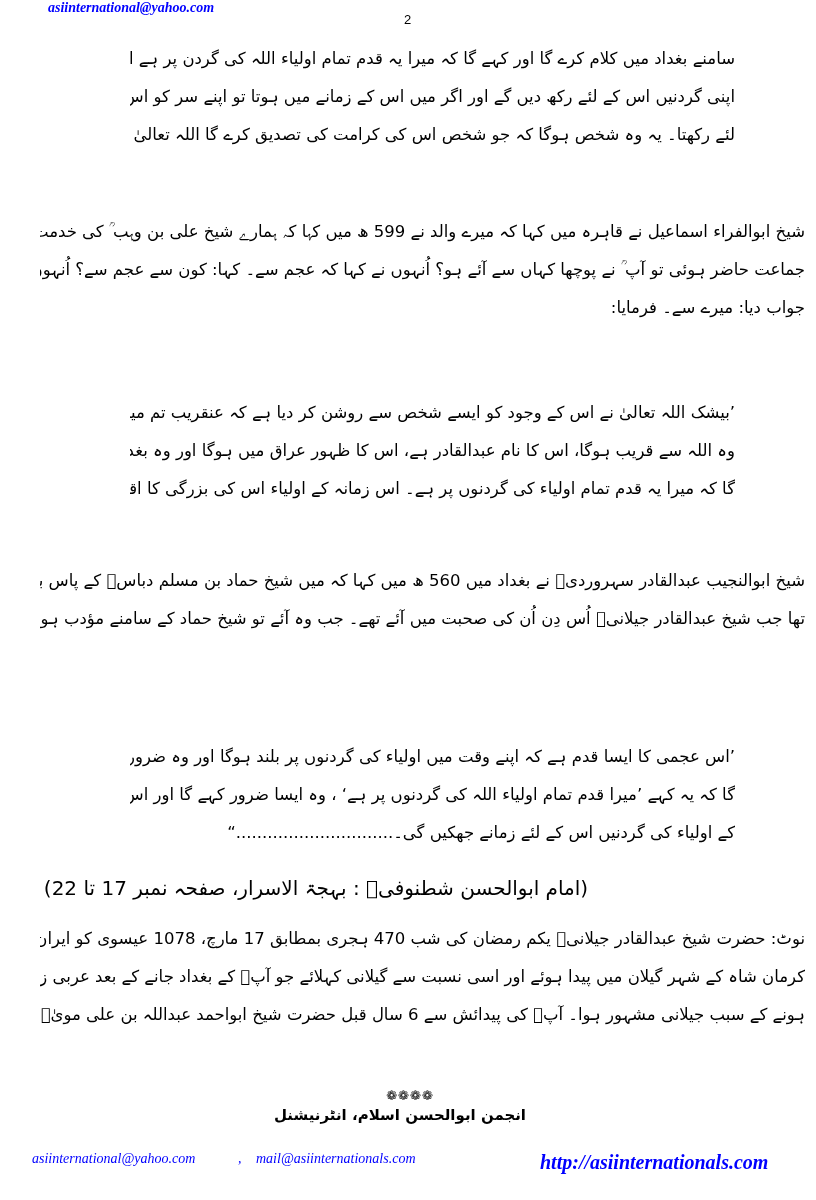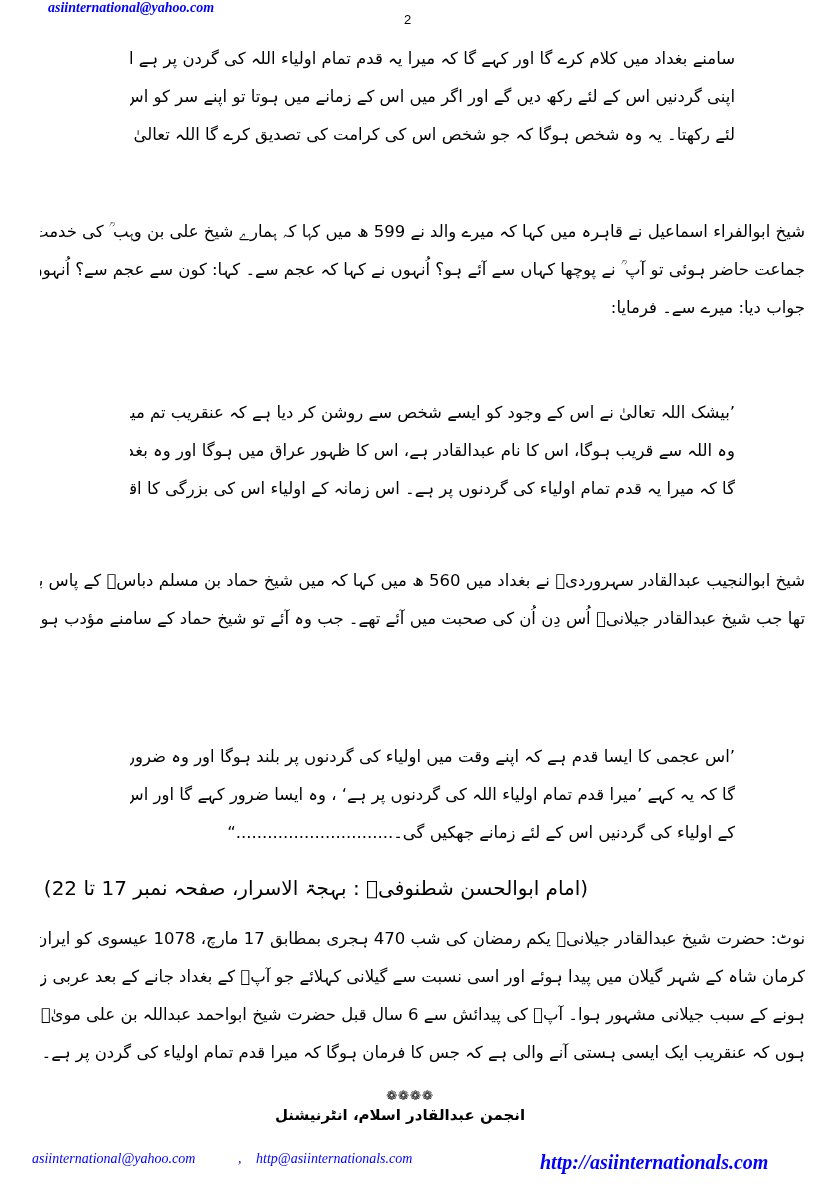--- a/index.html
+++ b/index.html
@@ -135,22 +135,21 @@
   <div class="line">گا کہ یہ کہے ’میرا قدم تمام اولیاء اللہ کی گردنوں پر ہے‘ ، وہ ایسا ضرور کہے گا اور اس زمانہ</div>
   <div class="line last">کے اولیاء کی گردنیں اس کے لئے زمانے جھکیں گی۔..............................“</div>
 </div>
 
 <div class="citation">(امام ابوالحسن شطنوفیؒ : بہجۃ الاسرار، صفحہ نمبر 17 تا 22)</div>
 
 <div class="block" id="p6">
   <div class="line">نوٹ: حضرت شیخ عبدالقادر جیلانیؒ یکم رمضان کی شب 470 ہجری بمطابق 17 مارچ، 1078 عیسوی کو ایران کے صوبہ</div>
   <div class="line">کرمان شاہ کے شہر گیلان میں پیدا ہوئے اور اسی نسبت سے گیلانی کہلائے جو آپؒ کے بغداد جانے کے بعد عربی زبان میں ’گ‘ نہ</div>
   <div class="line">ہونے کے سبب جیلانی مشہور ہوا۔ آپؒ کی پیدائش سے 6 سال قبل حضرت شیخ ابواحمد عبداللہ بن علی مویٰؒ نے فرمایا کہ میں گواہی دیتا</div>
-  <div class="line last">ہوں کہ عنقریب ایک ایسی ہستی آنے والی ہے کہ جس کا فرمان ہوگا کہ میرا قدم تمام اولیاء کی گردن پر ہے۔</div>
 </div>
 
 <div class="ornament">❁❁❁❁</div>
-<div class="org-name">انجمن عبدالقادر اسلام، انٹرنیشنل</div>
+<div class="org-name">انجمن ابوالحسن اسلام، انٹرنیشنل</div>
 
 <div class="footer footer-left">asiinternational@yahoo.com</div>
 <div class="footer footer-sep" style="left:238px;">,</div>
-<div class="footer" style="left:256px; font-size:14px;">http@asiinternationals.com</div>
+<div class="footer" style="left:256px; font-size:14px;">mail@asiinternationals.com</div>
 <div class="footer footer-right">http://asiinternationals.com</div>
 
 </body></html>

